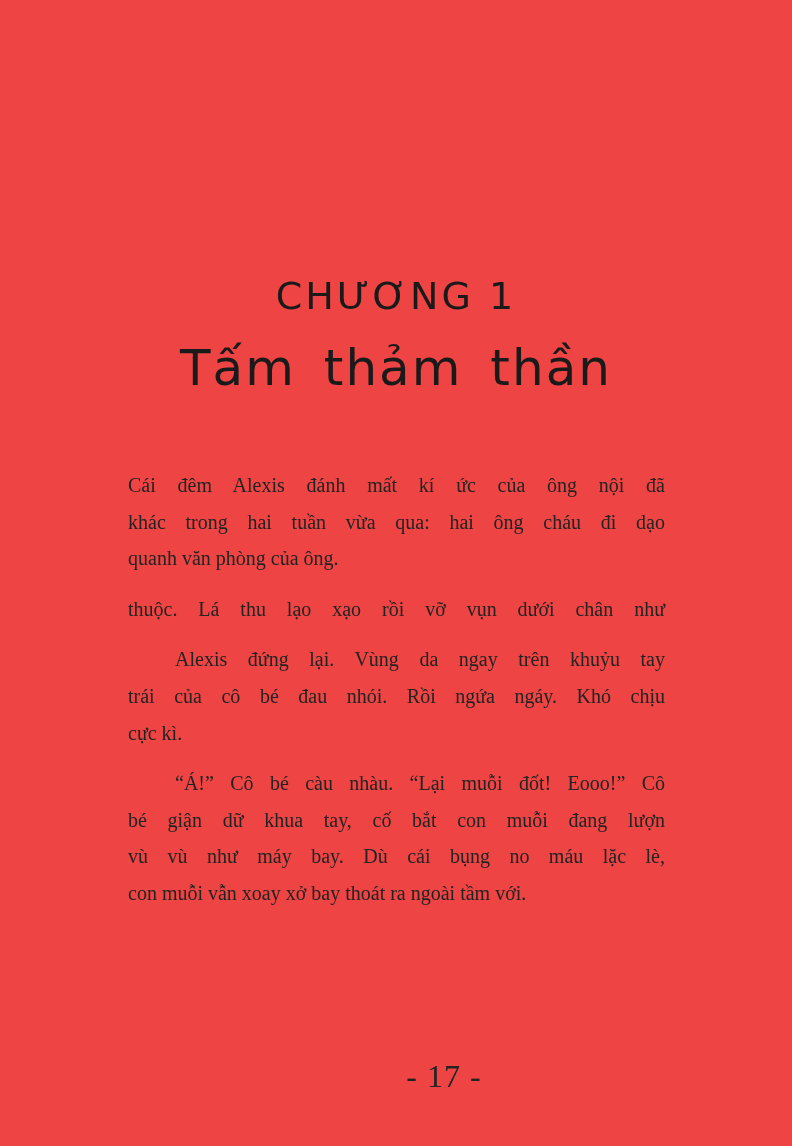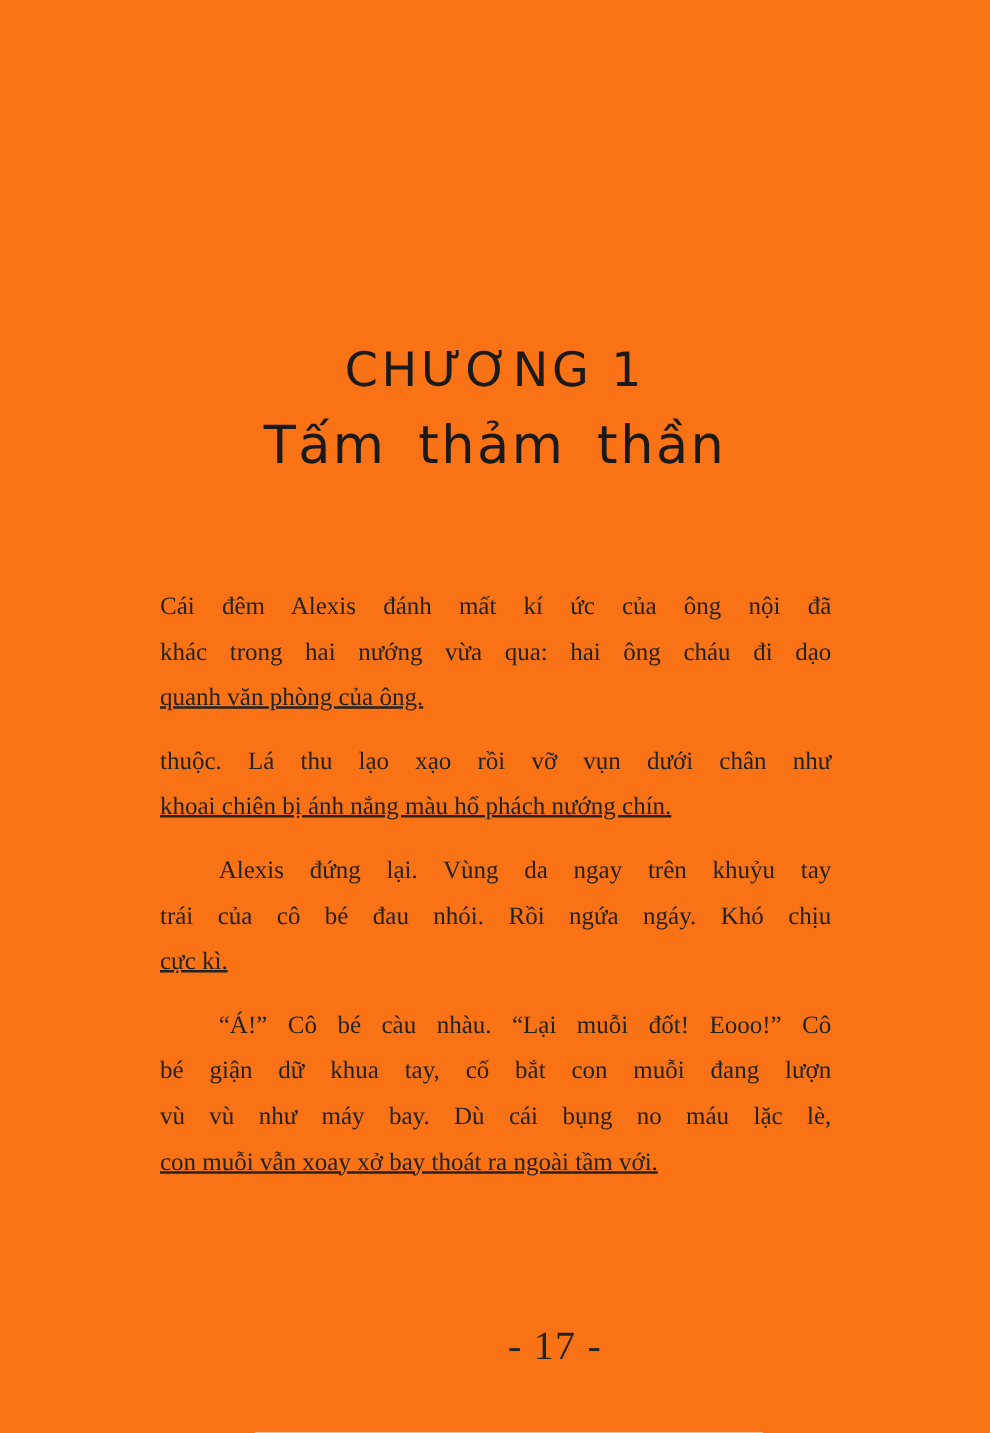--- a/index.html
+++ b/index.html
@@ -4,66 +4,65 @@
   <style>
     html, body {
       margin: 0;
       padding: 0;
       background: #ffffff;
     }
     .page {
       position: relative;
       width: 792px;
       height: 1146px;
-      background: #f97316;
+      background: #ef4444;
       color: #232323;
       font-family: "Liberation Serif", serif;
       overflow: hidden;
     }
     .chapter-header {
       position: absolute;
       top: 271px;
       left: 0;
       width: 100%;
       text-align: center;
       color: #1a1a1a;
       font-family: "DejaVu Sans", sans-serif;
     }
     .chapter-number {
       font-size: 38px;
       line-height: 50px;
       letter-spacing: 3px;
       font-weight: 500;
     }
     .chapter-title {
-      font-size: 42px;
+      font-size: 50px;
       line-height: 58px;
       letter-spacing: 2px;
       word-spacing: 10px;
-      margin-top: 6px;
+      margin-top: 18px;
       font-weight: 500;
     }
     .body-text {
       position: absolute;
       top: 467px;
       left: 128px;
       width: 537px;
       font-size: 20px;
       line-height: 36.6px;
     }
     .paragraph + .paragraph {
       margin-top: 14px;
     }
     .tline {
       text-align: justify;
       text-align-last: justify;
     }
     .tline.last {
       text-align-last: left;
-      text-decoration: underline;
     }
     .first-indent {
       text-indent: 47px;
     }
     .page-number {
       position: absolute;
       top: 1058px;
       left: 0;
       width: 100%;
       text-align: center;
@@ -78,26 +77,25 @@
 <div class="page">
 
   <div class="chapter-header">
     <div class="chapter-number">CHƯƠNG 1</div>
     <div class="chapter-title">Tấm thảm thần</div>
   </div>
 
   <div class="body-text">
       <div class="paragraph">
         <div class="tline">Cái đêm Alexis đánh mất kí ức của ông nội đã</div>
-        <div class="tline">khác trong hai nướng vừa qua: hai ông cháu đi dạo</div>
+        <div class="tline">khác trong hai tuần vừa qua: hai ông cháu đi dạo</div>
         <div class="tline last">quanh văn phòng của ông.</div>
       </div>
       <div class="paragraph">
         <div class="tline">thuộc. Lá thu lạo xạo rồi vỡ vụn dưới chân như</div>
-        <div class="tline last">khoai chiên bị ánh nắng màu hổ phách nướng chín.</div>
       </div>
       <div class="paragraph">
         <div class="tline first-indent">Alexis đứng lại. Vùng da ngay trên khuỷu tay</div>
         <div class="tline">trái của cô bé đau nhói. Rồi ngứa ngáy. Khó chịu</div>
         <div class="tline last">cực kì.</div>
       </div>
       <div class="paragraph">
         <div class="tline first-indent">“Á!” Cô bé càu nhàu. “Lại muỗi đốt! Eooo!” Cô</div>
         <div class="tline">bé giận dữ khua tay, cố bắt con muỗi đang lượn</div>
         <div class="tline">vù vù như máy bay. Dù cái bụng no máu lặc lè,</div>

